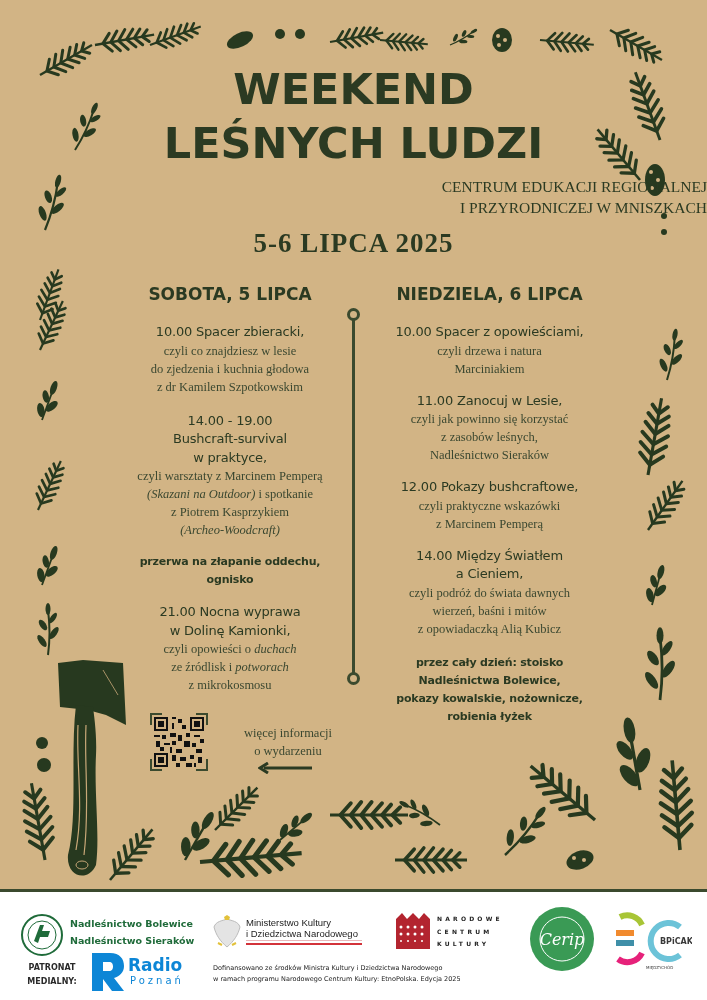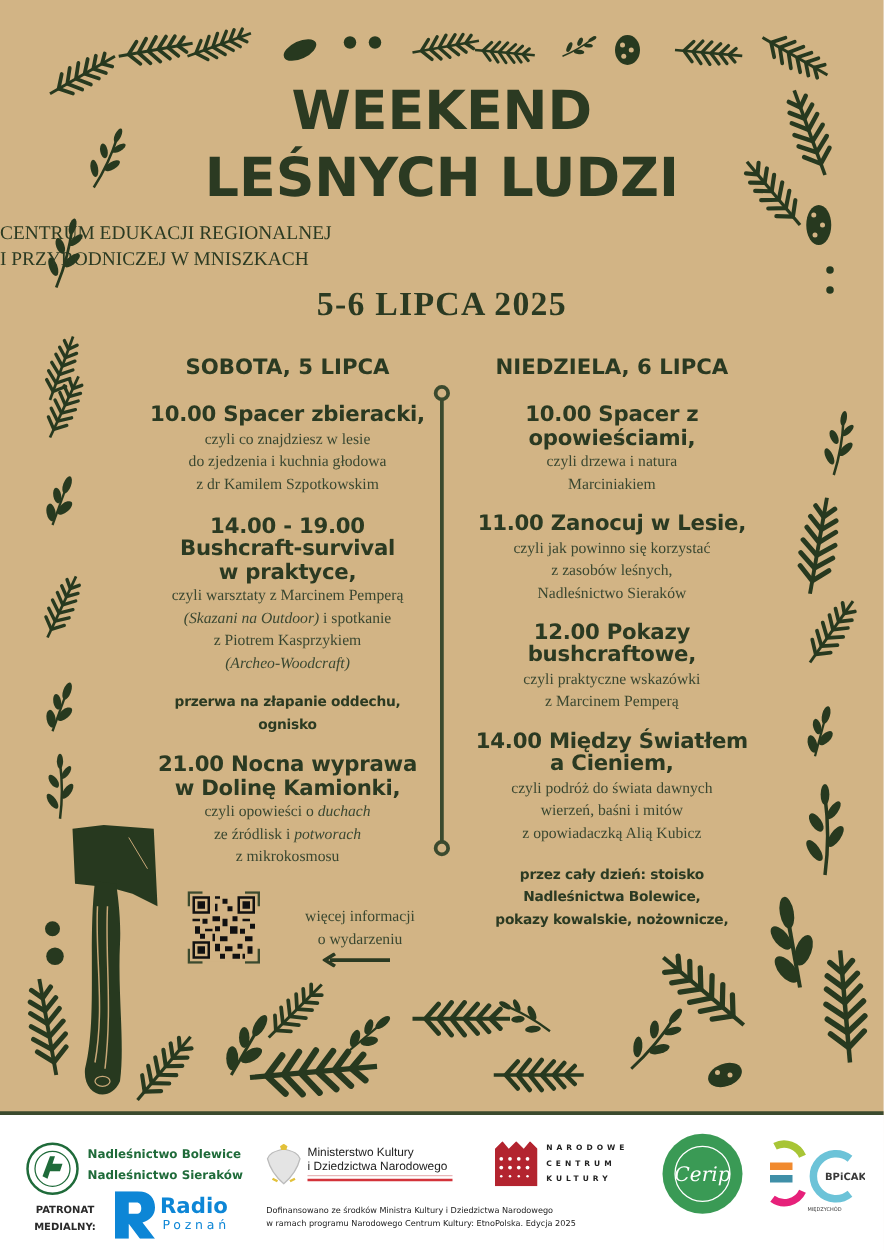--- a/index.html
+++ b/index.html
@@ -15,21 +15,21 @@
   .deco { position: absolute; }
 
   .title {
     position: absolute; left: 0; width: 707px; text-align: center;
     font-family: "DejaVu Sans", sans-serif; font-weight: bold;
     color: #2b3a22; letter-spacing: 0px;
   }
   .title.l1 { top: 64px; font-size: 43px; line-height: 50px; }
   .title.l2 { top: 118px; font-size: 43px; line-height: 50px; }
   .subtitle {
-    position: absolute; left: 0; width: 707px; text-align: left;
+    position: absolute; left: 0; width: 707px; text-align: right;
     font-family: "Liberation Serif", serif; font-size: 15.5px; line-height: 21px;
     color: #2b3a22;
   }
   .subtitle.s1 { top: 176px; }
   .subtitle.s2 { top: 197px; }
   .date {
     position: absolute; top: 228px; left: 0; width: 707px; text-align: center;
     font-family: "Liberation Serif", serif; font-weight: bold; font-size: 27px; color: #2b3a22;
     letter-spacing: 1px;
   }
@@ -37,21 +37,21 @@
   .col { position: absolute; text-align: center; color: #2b3a22; }
   .col.left { left: 110px; width: 240px; top: 284px; }
   .col.right { left: 362px; width: 255px; top: 284px; }
 
   .day {
     font-family: "DejaVu Sans", sans-serif; font-weight: bold; font-size: 17px;
     line-height: 20px; margin-bottom: 19px;
   }
   .ev { margin-bottom: 14px; }
   .ev-title {
-    font-family: "DejaVu Sans", sans-serif; font-weight: bold; font-size: 17px;
+    font-family: "DejaVu Sans", sans-serif; font-weight: normal; font-size: 13px;
     line-height: 18.5px; letter-spacing: -0.2px;
   }
   .ev-desc {
     font-family: "Liberation Serif", serif; font-size: 12.5px; line-height: 18px;
     color: #3a4730;
   }
   .ev-desc i { font-style: italic; }
   .note {
     font-family: "DejaVu Sans", sans-serif; font-weight: bold; font-size: 11px;
     line-height: 18px; margin-bottom: 14px; letter-spacing: -0.2px;
@@ -297,20 +297,21 @@
       <div class="ev-title">a Cieniem,</div>
       <div class="ev-desc">czyli podróż do świata dawnych</div>
       <div class="ev-desc">wierzeń, baśni i mitów</div>
       <div class="ev-desc">z opowiadaczką Alią Kubicz</div>
     </div>
 
     <div class="note" style="margin-top:16px">
       <div>przez cały dzień: stoisko</div>
       <div>Nadleśnictwa Bolewice,</div>
       <div>pokazy kowalskie, nożownicze,</div>
+      <div>robienia łyżek</div>
     </div>
   </div>
 
   <svg class="qr-frame" width="58" height="58" viewBox="0 0 58 58">
     <path d="M1 12 V1 H12 M46 1 H57 V12 M57 46 V57 H46 M12 57 H1 V46" stroke="#3b4a2e" stroke-width="2" fill="none"></path>
   </svg>
   <svg class="qr" width="54" height="54" viewBox="0 0 27 27">
     <rect width="27" height="27" fill="#d2b485"></rect>
     <g fill="#111">
       <rect x="1" y="1" width="7" height="7"></rect>

